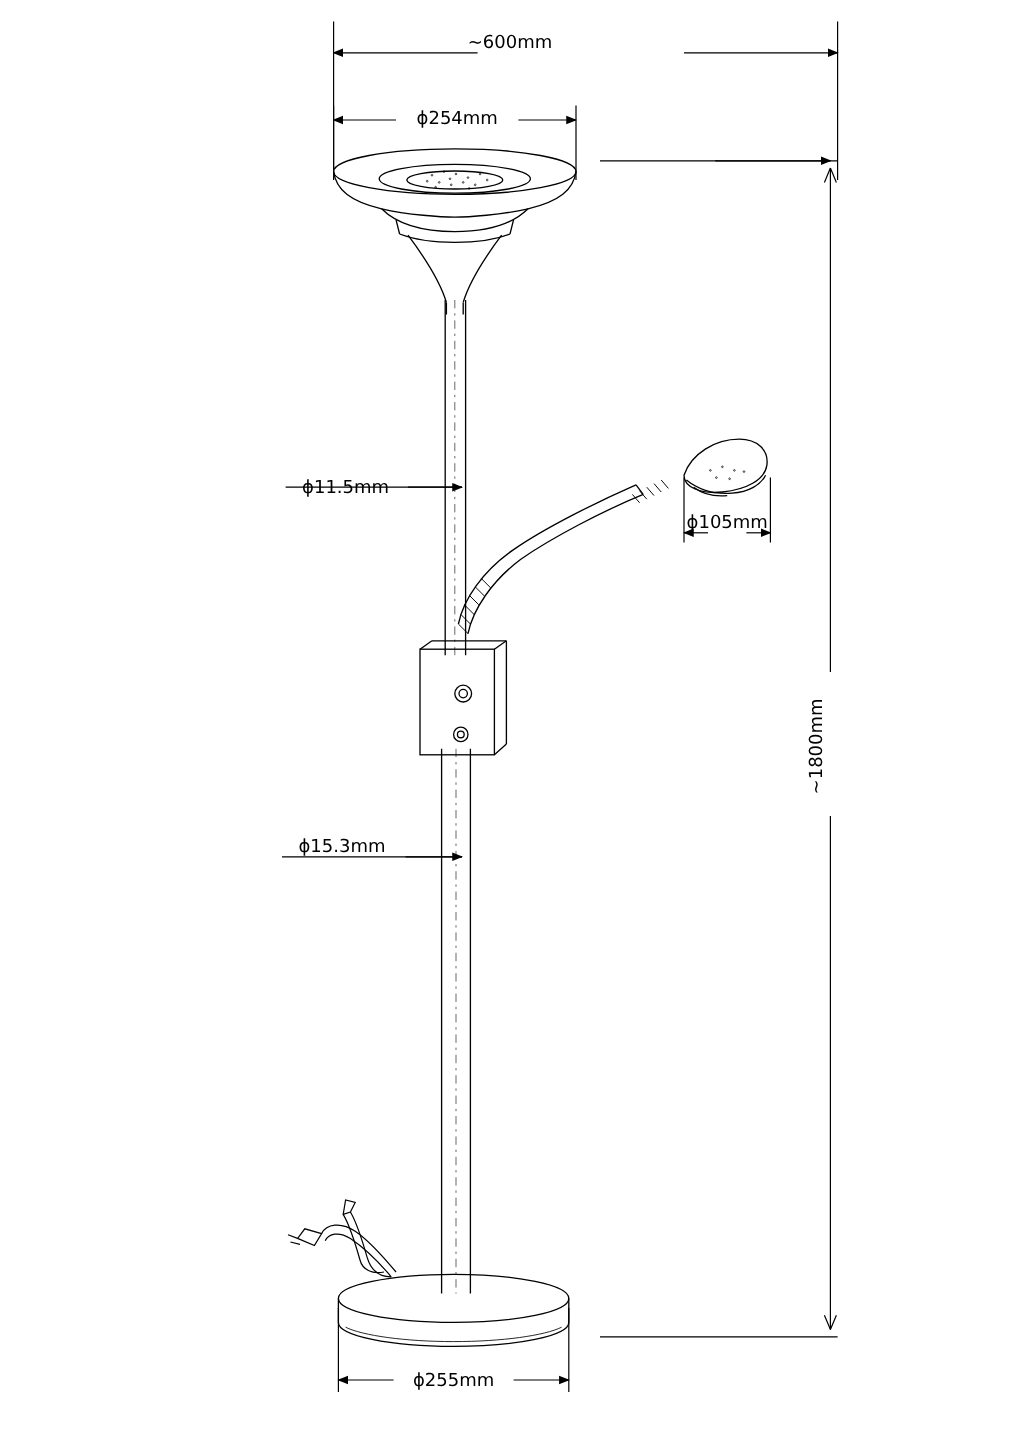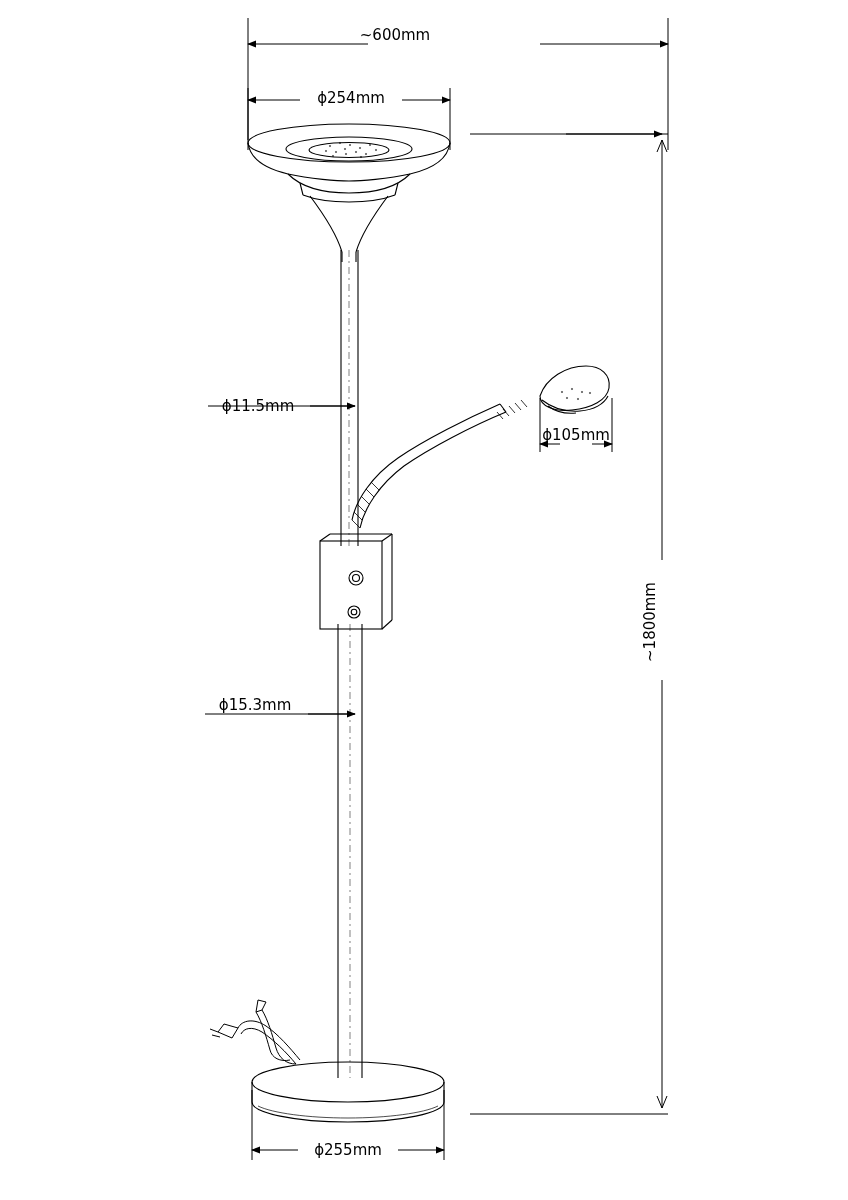--- a/index.html
+++ b/index.html
@@ -1,17 +1,17 @@
 <!DOCTYPE html>
 <html><head>
 <meta charset="utf-8">
 <style>
   html,body{margin:0;padding:0;background:#ffffff;}
   body{width:848px;height:1200px;font-family:"DejaVu Sans",sans-serif;color:#000;}
-  #sheet{position:relative;width:784px;height:1200px;overflow:hidden;background:#fff;}
+  #sheet{position:relative;width:784px;height:1200px;overflow:hidden;background:#fff;padding-left:30px;}
   svg{display:block;}
   .dimtext{font-family:"DejaVu Sans",sans-serif;font-size:15px;fill:#000;}
   .dimtext-rot{font-family:"DejaVu Sans",sans-serif;font-size:15px;fill:#000;}
 </style>
 </head>
 <body>
 
 <div id="sheet">
 
   <svg width="848" height="1200" viewBox="0 0 848 1200">

